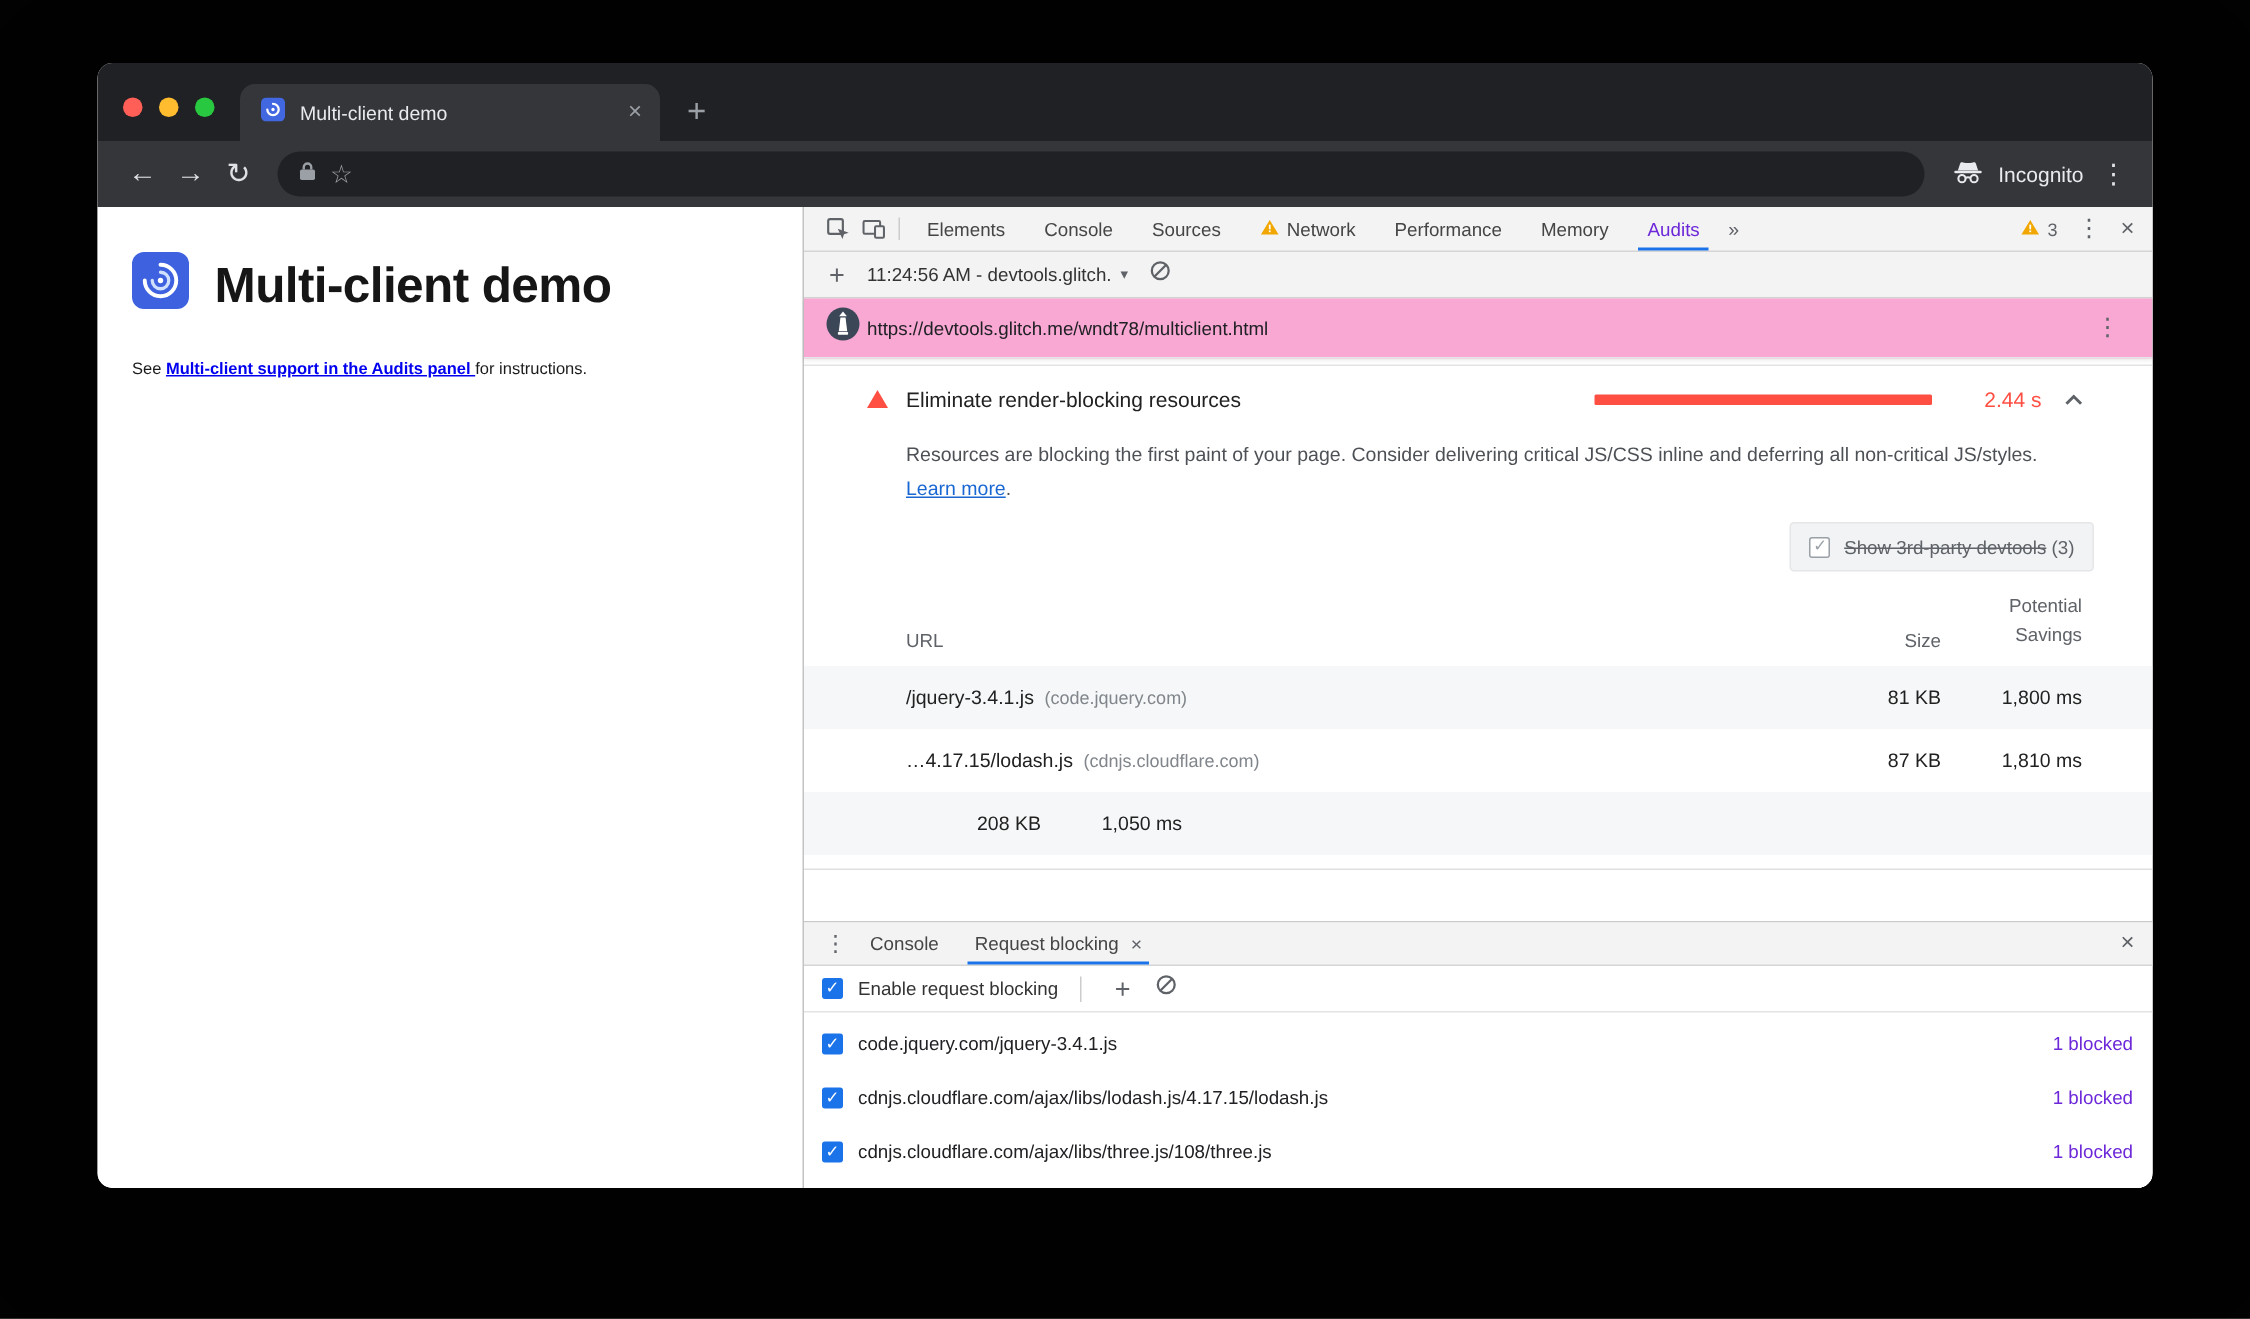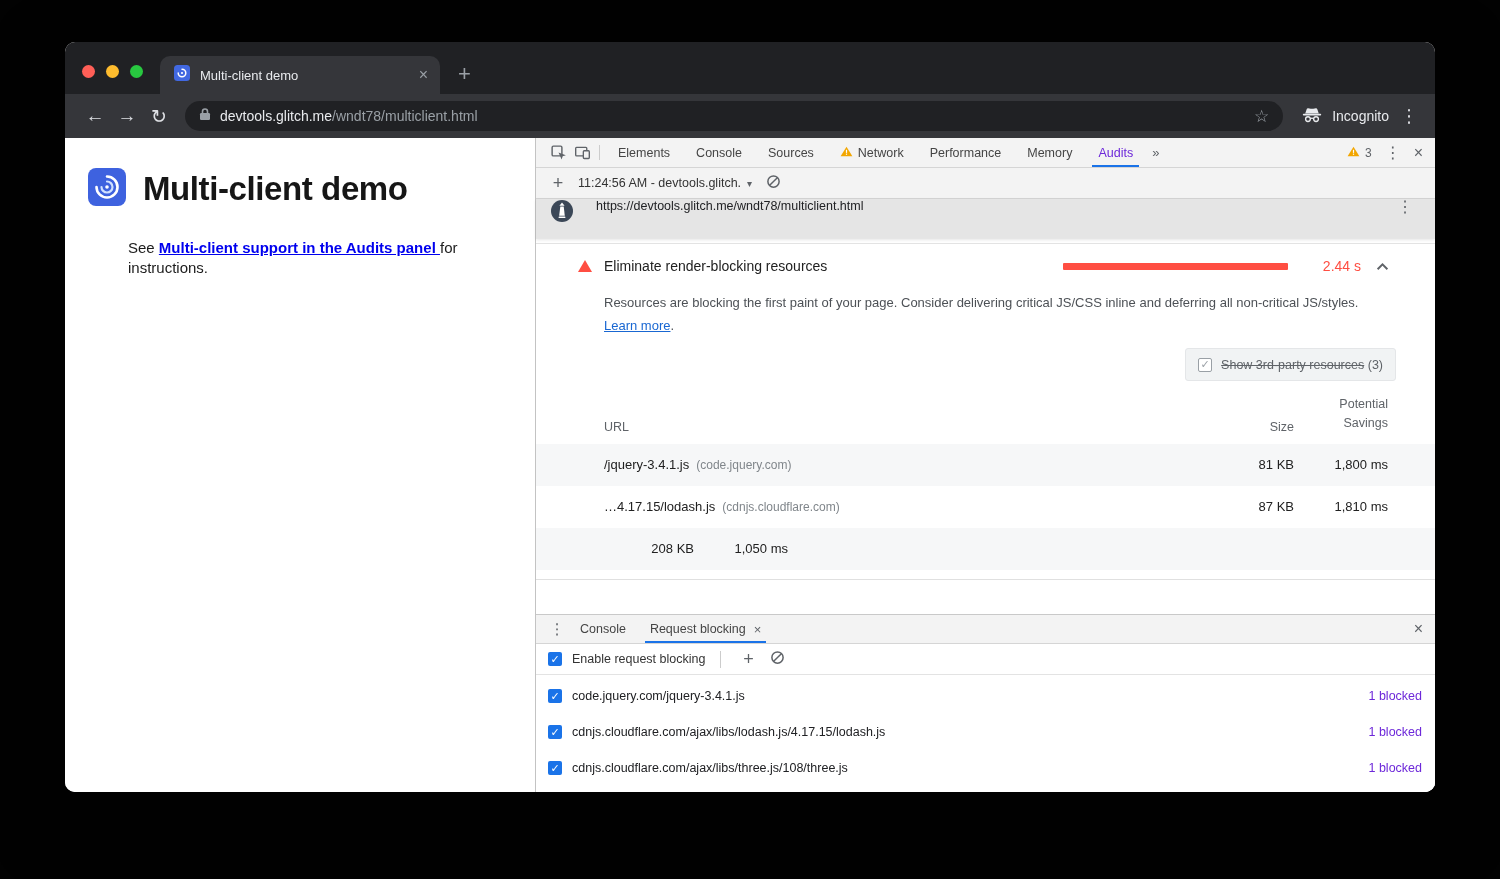--- a/index.html
+++ b/index.html
@@ -29,21 +29,21 @@
   .addr-url .domain { color:#e8eaed; }
   .star { color:#9aa0a6; font-size:17px; }
   .incog { display:flex; align-items:center; gap:9px; color:#e8eaed; font-size:14px; margin:0 8px 0 10px; }
   .browser-menu { color:#dfe1e5; font-size:18px; width:24px; text-align:center; }
 
   
   .content { flex:1; display:flex; min-height:0; background:#fff; }
   .page { width:470px; flex:0 0 470px; padding:30px 23px 0 23px; }
   .page-head { display:flex; align-items:center; gap:17px; }
   .page-title { font-size:33px; font-weight:bold; color:#161616; letter-spacing:-.4px; }
-  .page-body { margin-top:28px; font-size:15px; color:#1b1b1b; line-height:1.32; max-width:436px;margin-left:40px; }
+  .page-body { margin-top:28px; font-size:11px; color:#1b1b1b; line-height:1.32; max-width:436px; }
   .page-body a { color:#0000ee; font-weight:bold; text-decoration:underline; }
 
   .devtools { flex:1; min-width:0; border-left:1px solid #c3c3c3; display:flex; flex-direction:column; background:#fff; }
 
   
   .dt-tabbar { height:30px; background:#f3f3f3; border-bottom:1px solid #d5d5d5; display:flex;
                align-items:stretch; padding:0 10px 0 10px; flex:0 0 auto; color:#5f6368; }
   .dt-iconbtn { width:24px; display:flex; align-items:center; justify-content:center; }
   .dt-sep { width:1px; background:#ccc; margin:7px 5px; }
   .dt-tab { padding:0 13px; font-size:12.5px; color:#454545; display:flex; align-items:center; gap:5px; position:relative; white-space:nowrap; }
@@ -55,23 +55,23 @@
   .glyph-btn { color:#5f6368; font-size:16px; line-height:1; }
 
   
   .dt-audit-toolbar { height:31px; background:#f3f3f3; border-bottom:1px solid #d5d5d5; display:flex;
                       align-items:center; padding:0 10px; flex:0 0 auto; }
   .plus-btn { color:#5f6368; font-size:18px; width:24px; text-align:center; }
   .session { font-size:12.5px; color:#333; margin-left:8px; }
   .dd { color:#5f6368; font-size:10px; margin:0 14px 0 6px; }
 
   
-  .dt-url-row { height:40px; display:flex; padding:0 22px 0 14px; gap:22px;
+  .dt-url-row { height:40px; display:flex; align-items:center; padding:0 22px 0 14px; gap:4px;
                 border-bottom:1px solid #e6e6e6; box-shadow:0 1px 3px rgba(0,0,0,.10);
-                position:relative; z-index:2; background:#e5e5e5; flex:0 0 auto; }
+                position:relative; z-index:2; background:#f9a8d4; flex:0 0 auto; }
   .audit-url { font-size:12.5px; color:#202124; flex:1; }
 
   
   .audit-body { flex:1; overflow:hidden; background:#fff; }
   .colheads { height:15px; overflow:hidden; display:flex; justify-content:space-between;
               padding:0 47px 0 68px; font-size:12.5px; color:#5f6368; }
   .colheads .opp-head { transform:translateY(-6px); }
   .hr { height:1px; background:#e3e3e3; margin-top:4px; }
   .opp-row { display:flex; align-items:center; height:44px; padding:0 46px 0 42px; }
   .tri-red { width:0; height:0; border-left:7px solid transparent; border-right:7px solid transparent;
@@ -149,21 +149,20 @@
       <span class="nav-btn">←</span>
       <span class="nav-btn">→</span>
       <span class="nav-btn">↻</span>
       <div class="addr">
         <span>
           <svg width="12" height="14" viewBox="0 0 12 14">
               <rect x="1" y="6" width="10" height="7" rx="1.2" fill="#9aa0a6"></rect>
               <path d="M3.5 6V4.5a2.5 2.5 0 0 1 5 0V6" fill="none" stroke="#9aa0a6" stroke-width="1.6"></path>
             </svg>
         </span>
-        <span class="addr-url"><span class="domain">devtools.glitch.me</span><span>/wndt78/multiclient.html</span></span>
         <span class="star">☆</span>
       </div>
       <div class="incog">
         <span>
           <svg width="22" height="19" viewBox="0 0 24 20">
               <path d="M4.6 9 L6.3 4 c.2-.6.8-1 1.4-.9 l1.5.3 c1.8.35 3.8.35 5.6 0 l1.5-.3 c.6-.1 1.2.3 1.4.9 L19.4 9 Z" fill="#e8eaed"></path>
               <rect x="2" y="9.3" width="20" height="1.8" rx=".9" fill="#e8eaed"></rect>
               <circle cx="7.6" cy="15" r="2.6" fill="none" stroke="#e8eaed" stroke-width="1.5"></circle>
               <circle cx="16.4" cy="15" r="2.6" fill="none" stroke="#e8eaed" stroke-width="1.5"></circle>
               <path d="M10.2 14.6 q1.8-1.3 3.6 0" fill="none" stroke="#e8eaed" stroke-width="1.4"></path>
@@ -286,21 +285,21 @@
                   <path d="M1.5 6.5 L6 2 L10.5 6.5" fill="none" stroke="#5f6368" stroke-width="1.8"></path>
                 </svg>
             </span>
           </div>
 
           <div class="opp-desc"><span>Resources are blocking the first paint of your page. Consider delivering critical JS/CSS inline and deferring all non-critical JS/styles.</span> <a href="#">Learn more</a><span>.</span></div>
 
           <div class="filter-row">
             <div class="filter-box">
               <span class="cb-gray">✓</span>
-              <span><span class="strike">Show 3rd-party resources</span> <span>(3)</span></span>
+              <span><span class="strike">Show 3rd-party devtools</span> <span>(3)</span></span>
             </div>
           </div>
 
           <div class="audit-table">
             <div class="t-head">
               <span class="c-url">URL</span>
               <span class="c-size">Size</span>
               <span class="c-sav">
                   <span style="display:block">Potential</span>
                   <span style="display:block">Savings</span>

